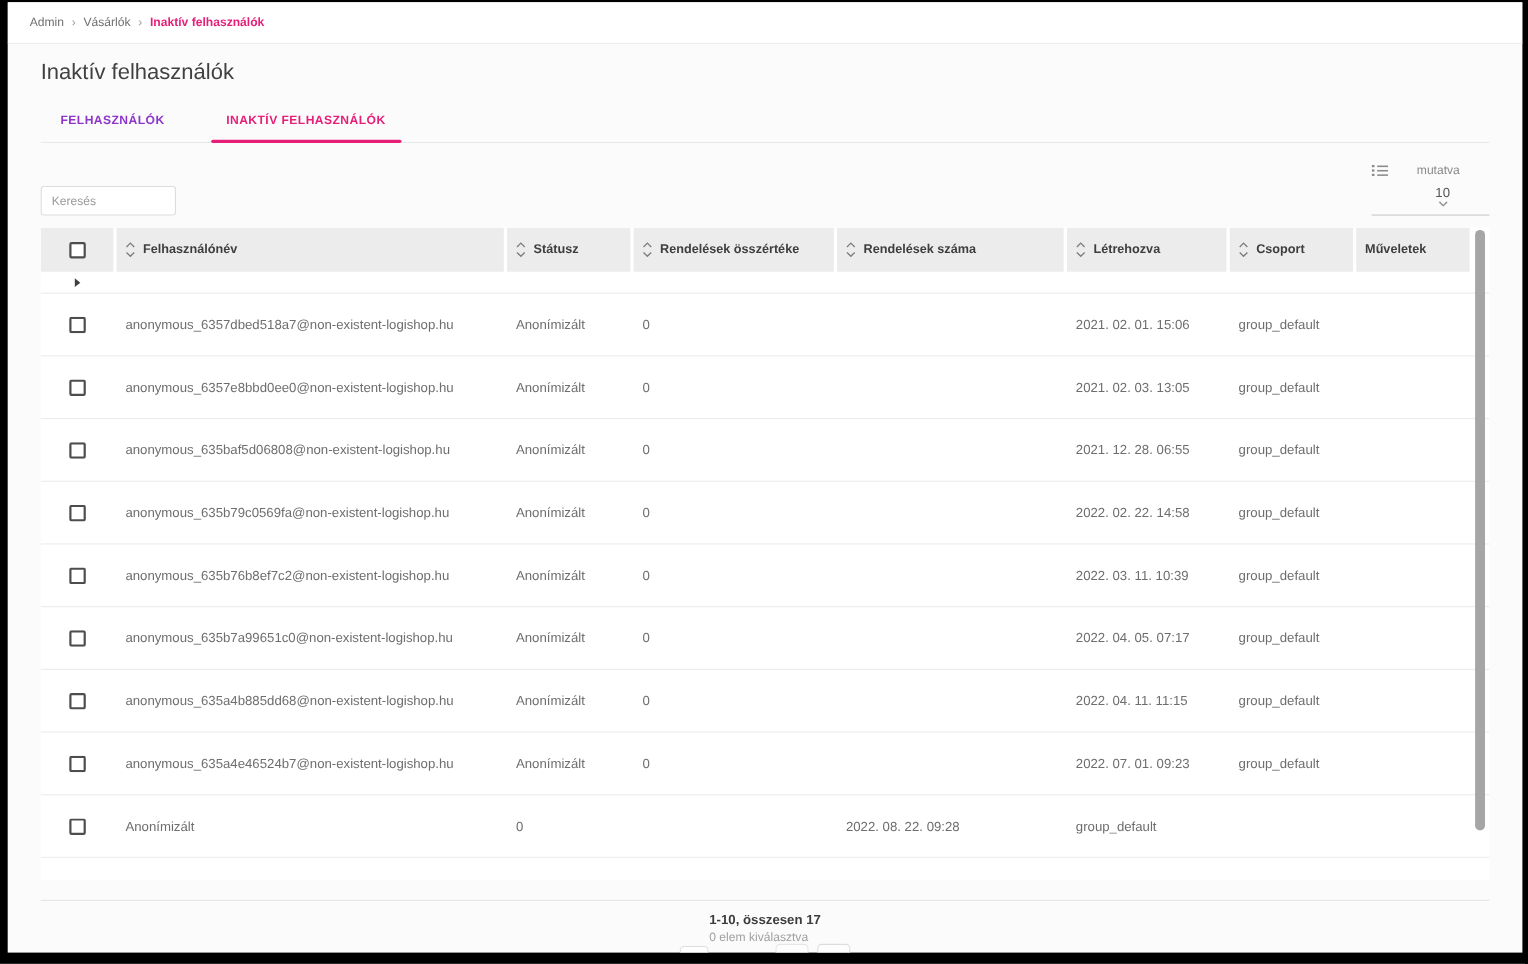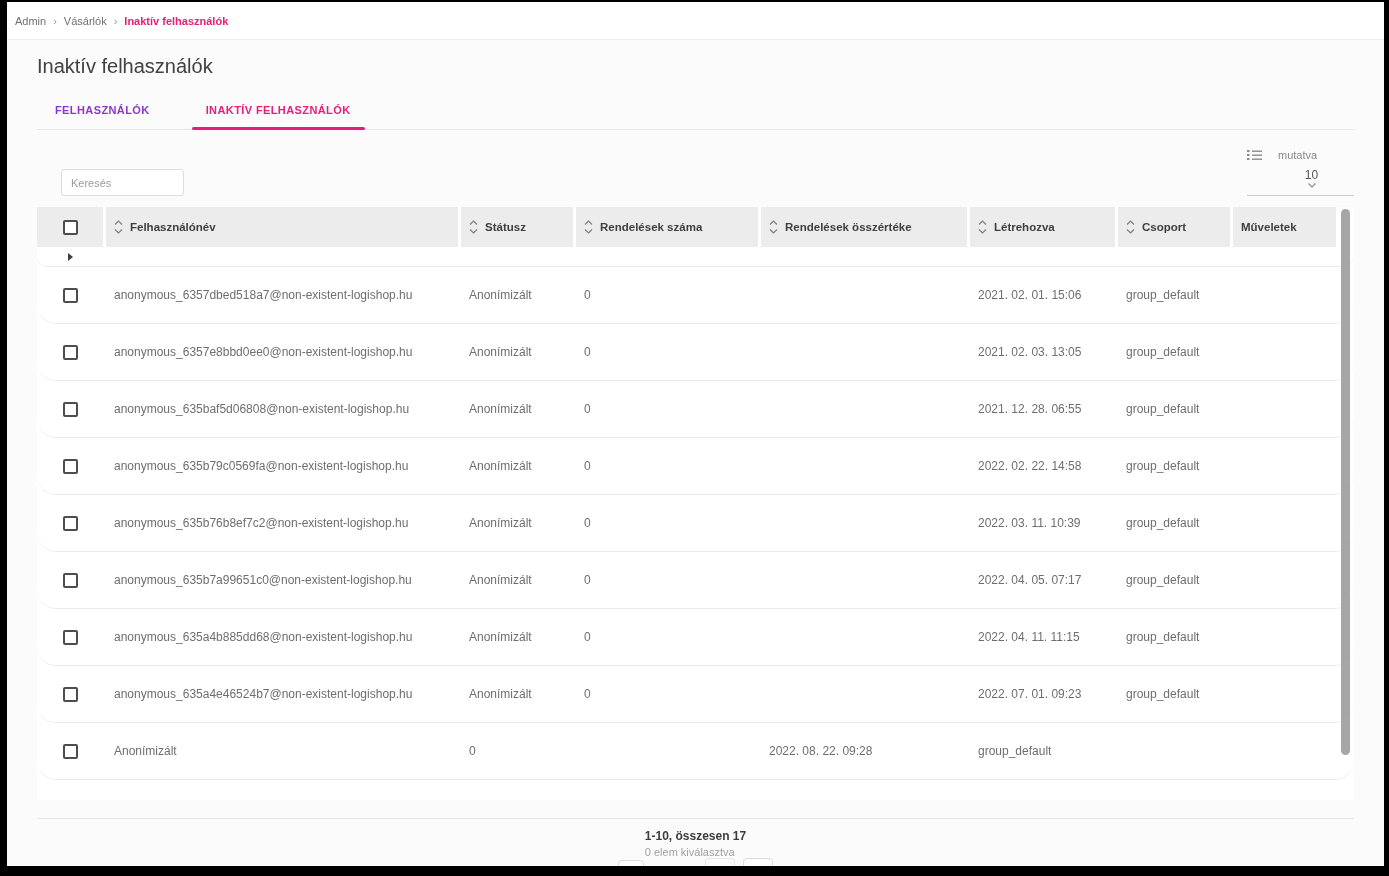--- a/index.html
+++ b/index.html
@@ -3,21 +3,21 @@
 <meta charset="utf-8">
 <style>
   * { box-sizing: border-box; margin: 0; padding: 0; }
   html,body { width:1389px; height:876px; background:#000; overflow:hidden;
               font-family:"Liberation Sans","DejaVu Sans",sans-serif; }
   .frame { position:absolute; left:7px; top:2px; width:1377px; height:864px;
            background:#fbfbfb; overflow:hidden; }
 
   
   .topbar { height:38px; background:#fff; border-bottom:1px solid #ededed;
-            display:flex; align-items:center; padding-left:8px; font-size:11px; }
+            display:flex; align-items:center; padding-left:20px; font-size:11px; }
   .crumb { color:#6f6f6f; }
   .crumb-sep { color:#9a9a9a; margin:0 7px; font-size:11px; }
   .crumb.active { color:#e61e78; font-weight:bold; }
 
   .page-title { margin:15px 0 0 30px; font-size:20px; font-weight:400; color:#414141; }
 
   
   .tabs { margin:16px 30px 0; border-bottom:1px solid #e8e8e8; display:flex;
           padding-left:4px;gap:28px; }
   .tab { position:relative; padding:10px 14px 13px; font-size:11px; font-weight:bold;
@@ -25,35 +25,35 @@
   .tab.inactive { color:#8d36c9; }
   .tab.active { color:#e61e78; }
   .tab.active::after { content:""; position:absolute; left:0; right:0; bottom:-1px;
                        height:3px; background:#e61e78; border-radius:2px; }
 
   
   .toolbar { margin:19px 30px 11px; display:flex; justify-content:space-between;
              align-items:flex-end; }
   .search-input { width:123px; height:27px; border:1px solid #ddd; border-radius:3px;
                   padding:0 9px; font-size:11px; color:#555; background:#fff; outline:none;
-                  font-family:inherit;margin-left:24px; }
+                  font-family:inherit; }
   .search-input::placeholder { color:#9a9a9a; }
   .per-page { width:107px; }
-  .per-page-top { display:flex; align-items:flex-end; gap:16px; color:#8a8a8a;
+  .per-page-top { display:flex; align-items:flex-end; gap:26px; color:#8a8a8a;
                   font-size:11px; margin-bottom:7px; }
   .per-page-select { display:flex; align-items:center; justify-content:space-between;
                      padding:0 2px 6px 24px; border-bottom:1px solid #c9c9c9;
                      font-size:12px; color:#555; cursor:pointer;flex-direction:column; }
 
   
   .table-wrap { margin:0 30px; background:#fff; position:relative; height:593px;
                 overflow:hidden; }
   .grid-cols { display:grid;
                grid-template-columns:66px 352px 112px 182px 206px 145px 112px minmax(60px,1fr);
-               column-gap:3px;border-radius:19px; }
+               column-gap:3px; }
   .header-row { width:calc(100% - 18px); height:40px; }
   .hcell { background:#ececec; display:flex; align-items:center; padding-left:8px;
            font-size:11.5px; font-weight:600; color:#3e3e3e; }
   .hcell.center { justify-content:center; padding-left:0; }
   .sort-icon { display:inline-flex; flex-direction:column; gap:2px; margin-right:7px; }
   .filter-row { height:20px; border-bottom:1px solid #ececec; padding-right:18px;
                 align-items:center; }
   .expander { grid-column:1; display:flex; justify-content:center; }
   .tri-right { width:0; height:0; border-left:5px solid #3f3f3f;
                border-top:4px solid transparent; border-bottom:4px solid transparent; }
@@ -160,32 +160,32 @@
         </div>
         <div class="hcell">
           <span class="sort-icon">
             <svg width="9" height="6" viewBox="0 0 9 6">
               <polyline points="1,4.5 4.5,1 8,4.5" fill="none" stroke="#7d7d7d" stroke-width="1.2"></polyline>
             </svg>
             <svg width="9" height="6" viewBox="0 0 9 6">
               <polyline points="1,1.5 4.5,5 8,1.5" fill="none" stroke="#7d7d7d" stroke-width="1.2"></polyline>
             </svg>
           </span>
+          <span>Rendelések összértéke</span>
+        </div>
+        <div class="hcell">
+          <span class="sort-icon">
+            <svg width="9" height="6" viewBox="0 0 9 6">
+              <polyline points="1,4.5 4.5,1 8,4.5" fill="none" stroke="#7d7d7d" stroke-width="1.2"></polyline>
+            </svg>
+            <svg width="9" height="6" viewBox="0 0 9 6">
+              <polyline points="1,1.5 4.5,5 8,1.5" fill="none" stroke="#7d7d7d" stroke-width="1.2"></polyline>
+            </svg>
+          </span>
           <span>Rendelések száma</span>
-        </div>
-        <div class="hcell">
-          <span class="sort-icon">
-            <svg width="9" height="6" viewBox="0 0 9 6">
-              <polyline points="1,4.5 4.5,1 8,4.5" fill="none" stroke="#7d7d7d" stroke-width="1.2"></polyline>
-            </svg>
-            <svg width="9" height="6" viewBox="0 0 9 6">
-              <polyline points="1,1.5 4.5,5 8,1.5" fill="none" stroke="#7d7d7d" stroke-width="1.2"></polyline>
-            </svg>
-          </span>
-          <span>Rendelések összértéke</span>
         </div>
         <div class="hcell">
           <span class="sort-icon">
             <svg width="9" height="6" viewBox="0 0 9 6">
               <polyline points="1,4.5 4.5,1 8,4.5" fill="none" stroke="#7d7d7d" stroke-width="1.2"></polyline>
             </svg>
             <svg width="9" height="6" viewBox="0 0 9 6">
               <polyline points="1,1.5 4.5,5 8,1.5" fill="none" stroke="#7d7d7d" stroke-width="1.2"></polyline>
             </svg>
           </span>

